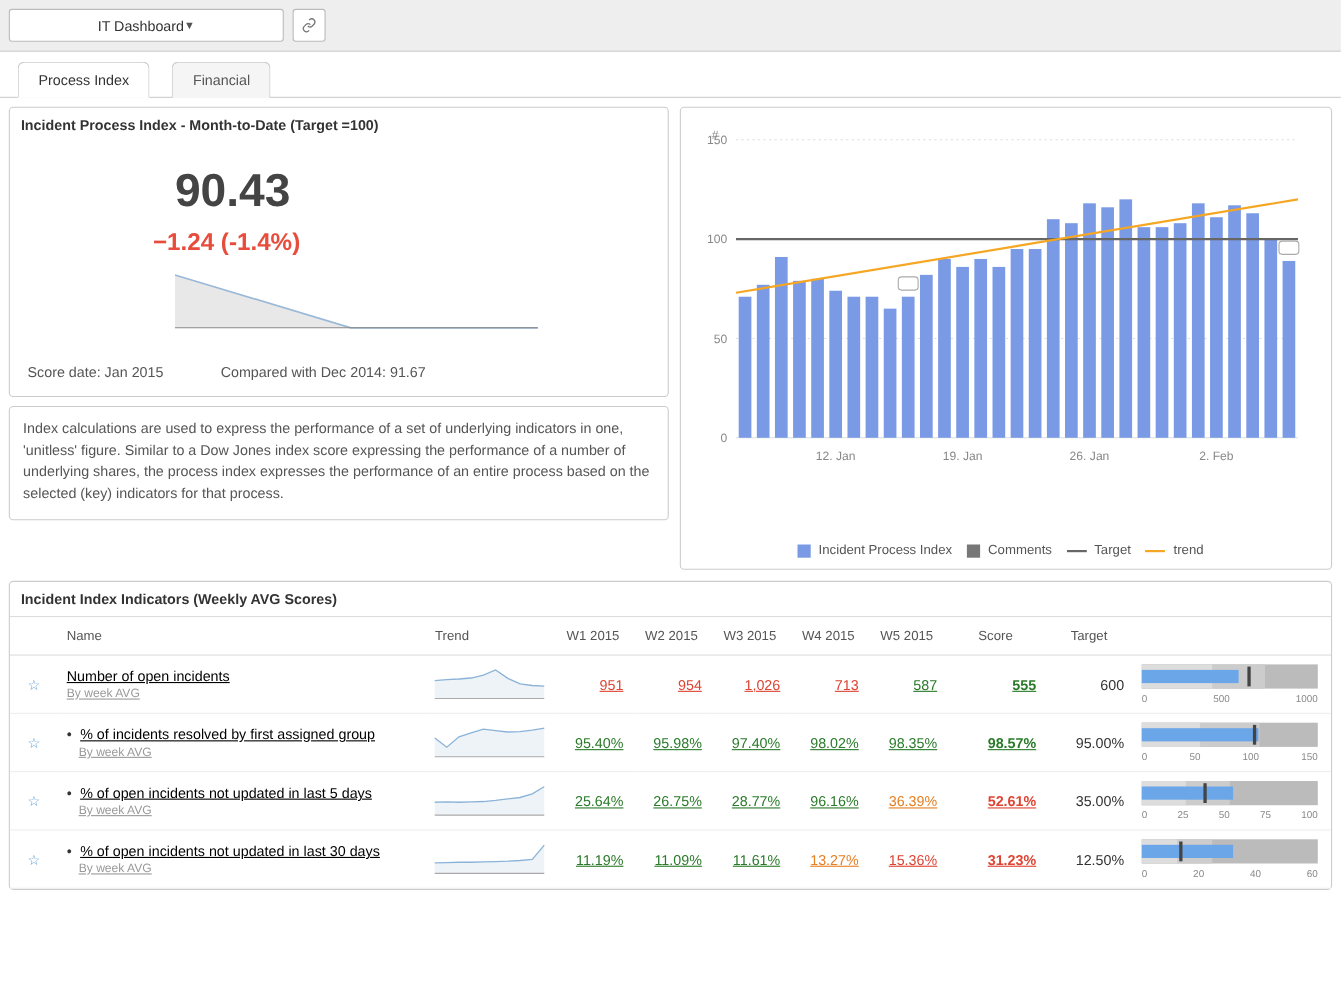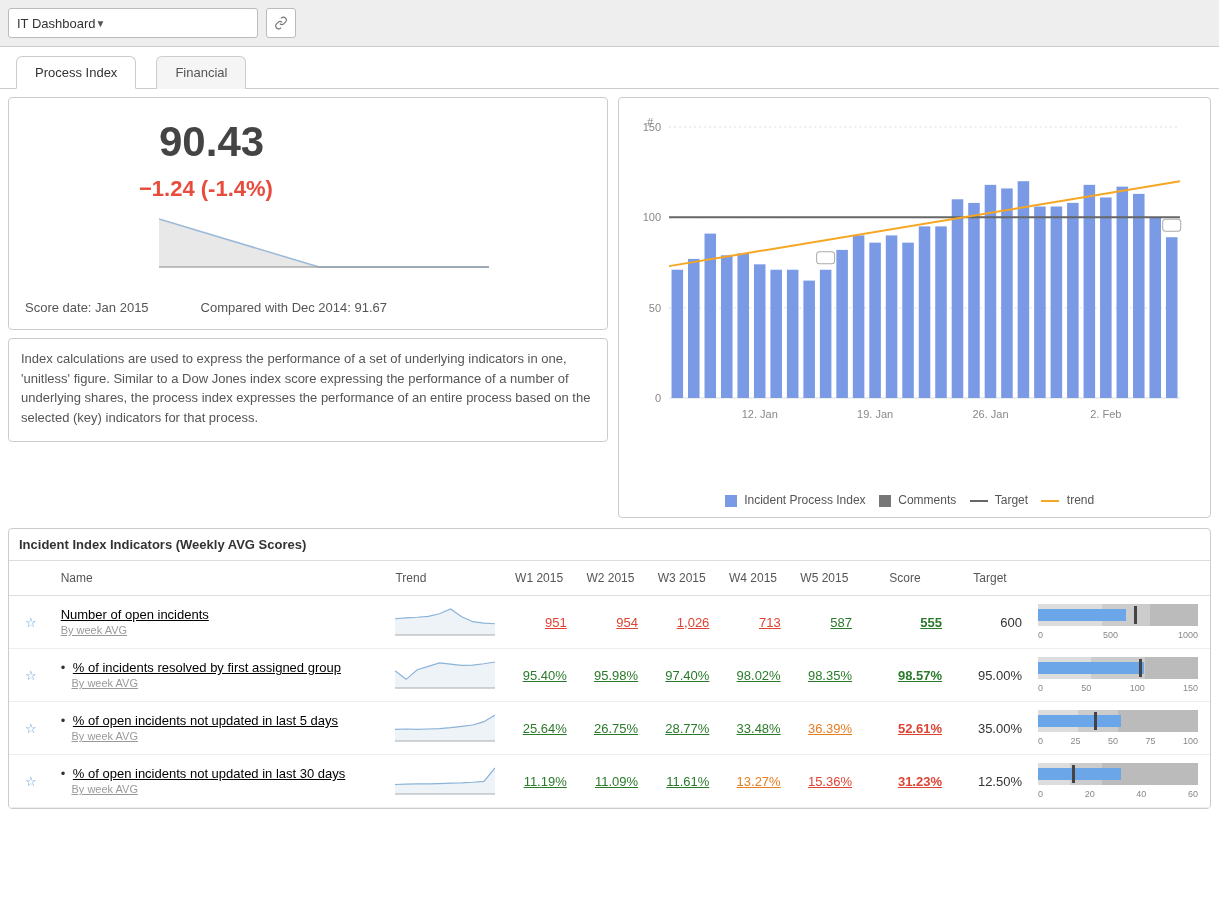--- a/index.html
+++ b/index.html
@@ -1,19 +1,19 @@
 <!DOCTYPE html>
 <html><head>
 <meta charset="utf-8">
 <style>
   * { box-sizing: border-box; margin: 0; padding: 0; }
   body { font-family: Arial, Helvetica, sans-serif; font-size: 13px; color: #333; background: #fff; }
   
   .topbar { background: #eee; border-bottom: 1px solid #ccc; padding: 8px; display: flex; gap: 8px; align-items: center; }
-  .selector { width: 250px; height: 30px; border: 1px solid #bbb; border-radius: 3px; background: #fff; display: flex; align-items: center; justify-content: flex-start; padding: 0 8px; cursor: pointer; }
+  .selector { width: 250px; height: 30px; border: 1px solid #bbb; border-radius: 3px; background: #fff; display: flex; align-items: center; justify-content: center; padding: 0 8px; cursor: pointer; }
   .selector .chev { font-size: 10px; color: #555; }
   .link-btn { width: 30px; height: 30px; border: 1px solid #bbb; border-radius: 3px; background: #fff; display: flex; align-items: center; justify-content: center; color: #666; cursor: pointer; }
   
   .tabrow { padding: 8px 12px 0 16px; display: flex; gap: 20px; border-bottom: 1px solid #ccc; }
   .tab { padding: 8px 18px; border: 1px solid #ccc; border-bottom: none; border-radius: 6px 6px 0 0; background: #f5f5f5; cursor: pointer; position: relative; bottom: -1px; color: #555; }
   .tab.active { background: #fff; border-bottom: 1px solid #fff; color: #333; }
   
   .content { padding: 8px; }
   .row1 { display: flex; gap: 10px; margin-bottom: 10px; }
   .card { border: 1px solid #ccc; border-radius: 4px; background: #fff; }
@@ -75,20 +75,21 @@
 
 <div class="tabrow">
   <div class="tab active"><span>Process Index</span></div>
   <div class="tab"><span>Financial</span></div>
 </div>
 
 <div class="content">
   <div class="row1">
     <div class="leftcol">
       <div class="card">
+        <div class="card-h">Incident Process Index - Month-to-Date (Target =100)</div>
         <div class="kpi">
           <div class="kpi-big">90.43</div>
           <div class="kpi-delta">−1.24 (-1.4%)</div>
           <div class="kpi-spark">
             <svg width="330" height="60" viewBox="0 0 330 60">
               <polygon points="0,2 160,50 330,50 330,50 0,50" fill="#e8e8e8"></polygon>
               <polyline points="0,2 160,50 330,50" fill="none" stroke="#9ab9d8" stroke-width="1.5"></polyline>
               <line x1="0" y1="50" x2="330" y2="50" stroke="#888" stroke-width="1"></line>
             </svg>
           </div>
@@ -255,21 +256,21 @@
             <td><span class="star">☆</span></td>
             <td><span class="dot">•</span> <span class="ind-name">% of open incidents not updated in last 5 days</span><br>&nbsp;&nbsp;&nbsp;<span class="ind-sub">By week AVG</span></td>
             <td><svg width="100" height="32" viewBox="0 0 100 32">
                 <polygon points="0,30 0,18.333333333333332 11.11111111111111,18 22.22222222222222,18.333333333333332 33.33333333333333,18 44.44444444444444,17.666666666666668 55.55555555555556,16.666666666666668 66.66666666666666,15.333333333333334 77.77777777777779,14 88.88888888888889,10.666666666666664 100,4 100,30" fill="#eef3f8"></polygon>
                 <polyline points="0,18.333333333333332 11.11111111111111,18 22.22222222222222,18.333333333333332 33.33333333333333,18 44.44444444444444,17.666666666666668 55.55555555555556,16.666666666666668 66.66666666666666,15.333333333333334 77.77777777777779,14 88.88888888888889,10.666666666666664 100,4 " fill="none" stroke="#8bb3d9" stroke-width="1.2"></polyline>
                 <line x1="0" y1="30" x2="100" y2="30" stroke="#aaa"></line>
               </svg></td>
             <td class="r"><span class="val green">25.64%</span></td>
             <td class="r"><span class="val green">26.75%</span></td>
             <td class="r"><span class="val green">28.77%</span></td>
-            <td class="r"><span class="val green">33.48%</span></td>
+            <td class="r"><span class="val green">96.16%</span></td>
             <td class="r"><span class="val orange">36.39%</span></td>
             <td class="r"><span class="val score red">52.61%</span></td>
             <td class="r"><span>35.00%</span></td>
             <td>
               <div class="bullet">
                 <div class="bg3" style="left:0;width:100%"></div>
                 <div class="bg2" style="left:0;width:50%"></div>
                 <div class="bg1" style="left:0;width:25%"></div>
                 <div class="bar" style="left:0;width:52%"></div>
                 <div class="mark" style="left:35%"></div>

